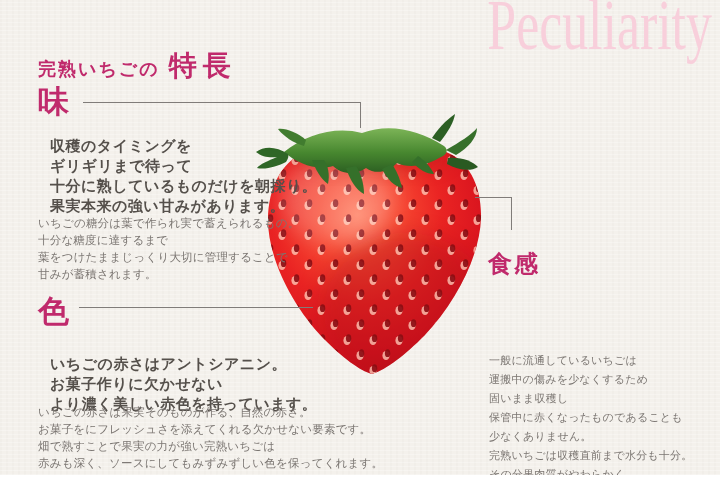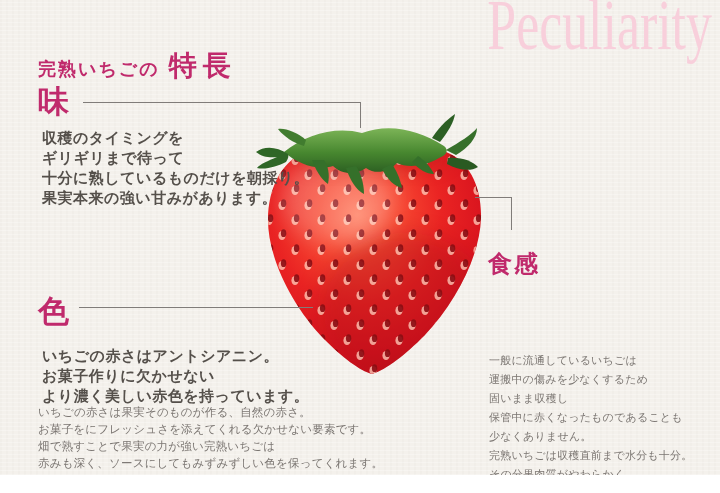--- a/index.html
+++ b/index.html
@@ -37,21 +37,21 @@
     font-family:"Liberation Serif","DejaVu Serif",serif;
     font-weight:bold;font-size:31px;line-height:1;
     color:var(--accent,#c02a6c);
     letter-spacing:2px;white-space:nowrap;
   }
   #heading-taste{left:38px;top:86px;}
   #heading-color{left:38px;top:296px;}
   #heading-texture{left:488px;top:252px;font-size:24px;}
   
   .lead{
-    position:absolute;margin:4px;
+    position:absolute;margin:12px;
     font-size:15px;font-weight:bold;line-height:20px;
     color:var(--text_dark,#55504b);
     letter-spacing:.5px;white-space:nowrap;
   }
   .detail{
     position:absolute;margin:0;
     font-size:11.5px;font-weight:normal;line-height:17px;
     color:var(--text_gray,#7b7672);
     letter-spacing:.2px;white-space:nowrap;
   }
@@ -136,20 +136,21 @@
   </svg>
 
   <div class="cline" id="taste-line-h"></div>
   <div class="cline" id="taste-line-v"></div>
   <div class="cline" id="color-line"></div>
   <div class="cline" id="texture-line-h"></div>
   <div class="cline" id="texture-line-v"></div>
 
   <h2 class="sec-heading" id="heading-taste">味</h2>
   <p class="lead" id="lead-taste">収穫のタイミングを<br>ギリギリまで待って<br>十分に熟しているものだけを朝採り。<br>果実本来の強い甘みがあります。</p>
+  <p class="detail" id="detail-taste">いちごの糖分は葉で作られ実で蓄えられるもの。<br>十分な糖度に達するまで<br>葉をつけたままじっくり大切に管理することで<br>甘みが蓄積されます。</p>
 
   <h2 class="sec-heading" id="heading-color">色</h2>
   <p class="lead" id="lead-color">いちごの赤さはアントシアニン。<br>お菓子作りに欠かせない<br>より濃く美しい赤色を持っています。</p>
   <p class="detail" id="detail-color">いちごの赤さは果実そのものが作る、自然の赤さ。<br>お菓子をにフレッシュさを添えてくれる欠かせない要素です。<br>畑で熟すことで果実の力が強い完熟いちごは<br>赤みも深く、ソースにしてもみずみずしい色を保ってくれます。</p>
 
   <h2 class="sec-heading" id="heading-texture">食感</h2>
   <p class="detail" id="detail-texture">一般に流通しているいちごは<br>運搬中の傷みを少なくするため<br>固いまま収穫し<br>保管中に赤くなったものであることも<br>少なくありません。<br>完熟いちごは収穫直前まで水分も十分。<br>その分果肉質がやわらかく、<br>果汁が滴るジューシーさを持っています。</p>
 
 </div>
 

